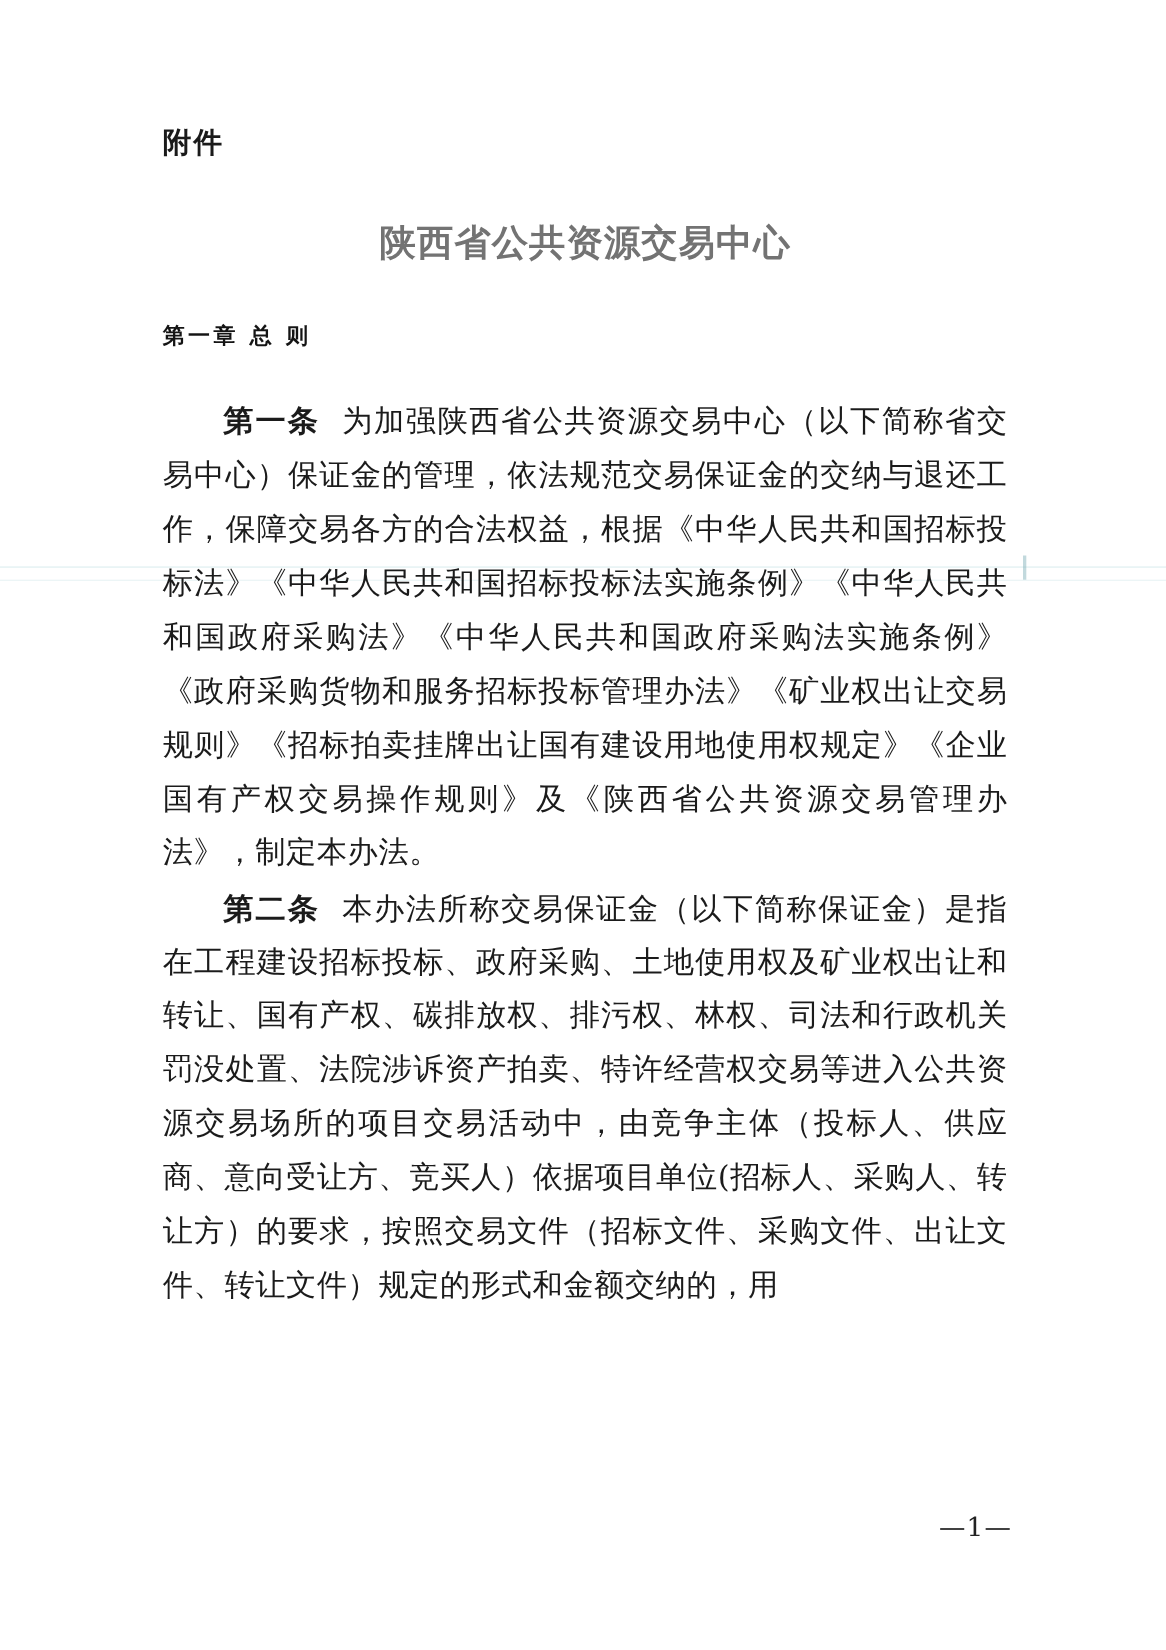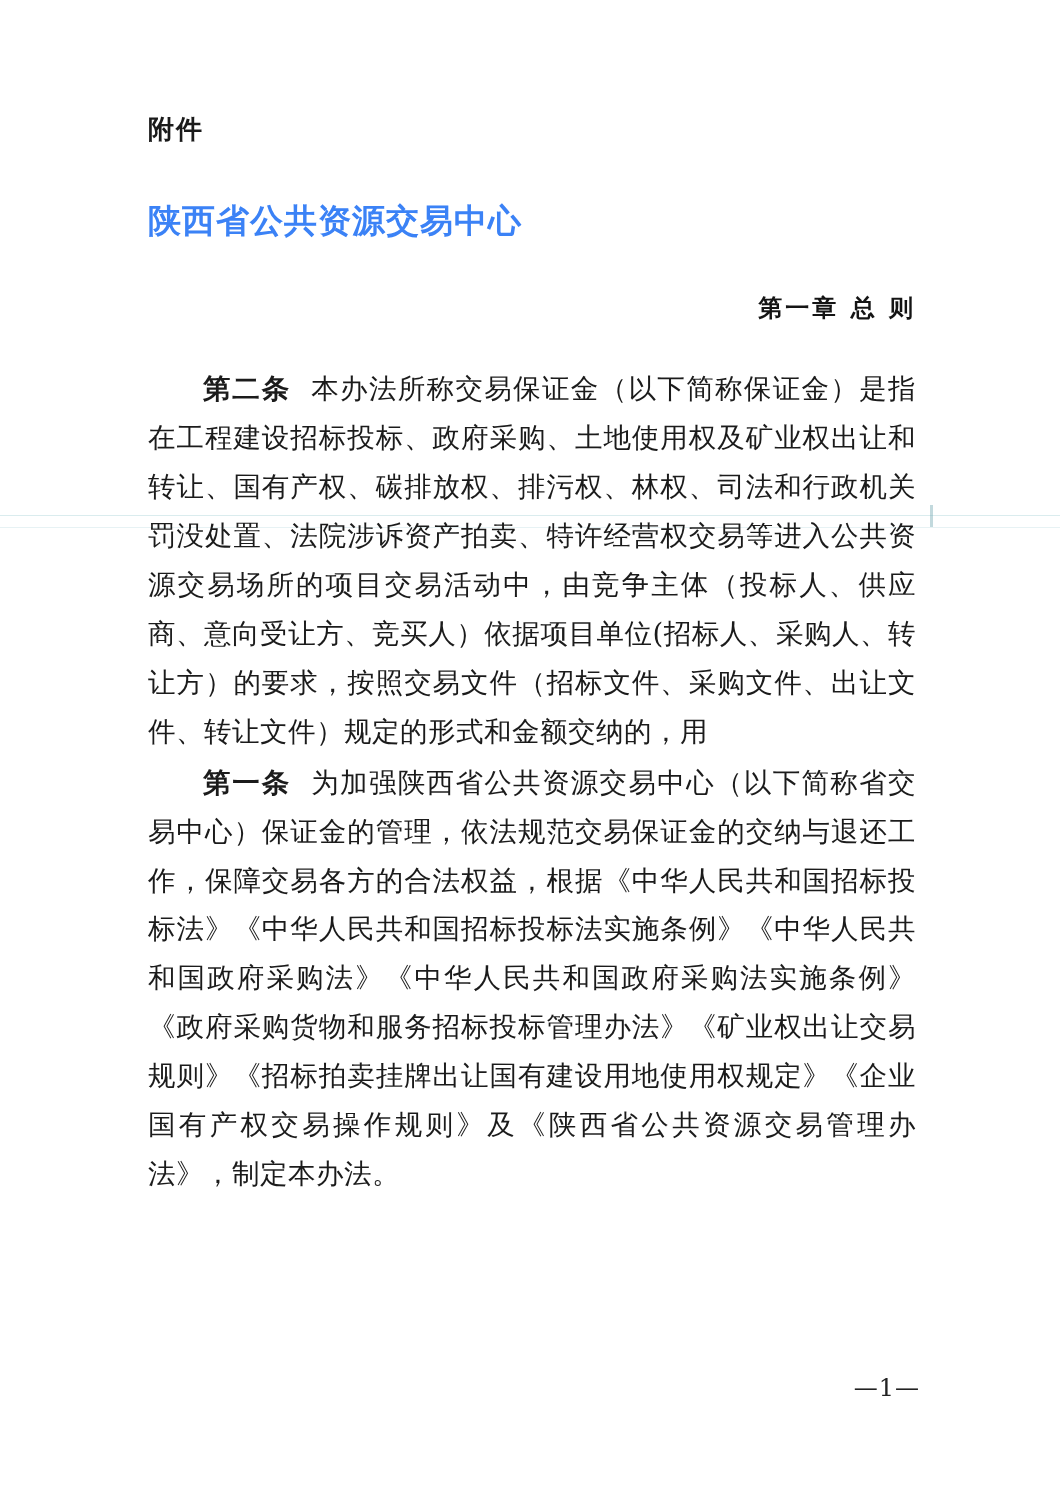--- a/index.html
+++ b/index.html
@@ -42,34 +42,35 @@
   .attachment-label {
     margin-top: 112px;
     font-family: "DejaVu Sans", sans-serif;
     font-weight: bold;
     font-size: 26px;
     letter-spacing: 2px;
     color: #1a1a1a;
   }
   .doc-title {
     margin-top: 48px;
+    text-align: center;
     font-family: "DejaVu Sans", sans-serif;
     font-weight: bold;
     font-size: 33px;
     line-height: 1.55;
     letter-spacing: 1px;
-    color: #3b82f6;
+    color: #737373;
   }
   .doc-title .line { display: block; }
   .chapter-heading {
     margin-top: 46px;
-    text-align: right;
+    text-align: left;
     font-family: "DejaVu Sans", sans-serif;
     font-weight: bold;
-    font-size: 24px;
+    font-size: 20px;
     letter-spacing: 3px;
     color: #141414;
   }
   .body-block {
     margin-top: 40px;
   }
   p.para {
     margin: 0 0 0 0;
     font-size: 27.5px;
     line-height: 1.78;
@@ -112,25 +113,25 @@
 
     <div class="doc-title">
       <span class="line">陕西省公共资源交易中心</span>
     </div>
 
     <div class="chapter-heading">第一章  总    则</div>
 
     <div class="body-block">
 
       <p class="para">
-        <span class="art-no">第二条</span><span>&nbsp;&nbsp;</span><span>本办法所称交易保证金（以下简称保证金）是指在工程建设招标投标、政府采购、土地使用权及矿业权出让和转让、国有产权、碳排放权、排污权、林权、司法和行政机关罚没处置、法院涉诉资产拍卖、特许经营权交易等进入公共资源交易场所的项目交易活动中，由竞争主体（投标人、供应商、意向受让方、竞买人）依据项目单位(招标人、采购人、转让方）的要求，按照交易文件（招标文件、采购文件、出让文件、转让文件）规定的形式和金额交纳的，用</span>
+        <span class="art-no">第一条</span><span>&nbsp;&nbsp;</span><span>为加强陕西省公共资源交易中心（以下简称省交易中心）保证金的管理，依法规范交易保证金的交纳与退还工作，保障交易各方的合法权益，根据《中华人民共和国招标投标法》《中华人民共和国招标投标法实施条例》《中华人民共和国政府采购法》《中华人民共和国政府采购法实施条例》《政府采购货物和服务招标投标管理办法》《矿业权出让交易规则》《招标拍卖挂牌出让国有建设用地使用权规定》《企业国有产权交易操作规则》及《陕西省公共资源交易管理办法》，制定本办法。</span>
       </p>
 
       <p class="para">
-        <span class="art-no">第一条</span><span>&nbsp;&nbsp;</span><span>为加强陕西省公共资源交易中心（以下简称省交易中心）保证金的管理，依法规范交易保证金的交纳与退还工作，保障交易各方的合法权益，根据《中华人民共和国招标投标法》《中华人民共和国招标投标法实施条例》《中华人民共和国政府采购法》《中华人民共和国政府采购法实施条例》《政府采购货物和服务招标投标管理办法》《矿业权出让交易规则》《招标拍卖挂牌出让国有建设用地使用权规定》《企业国有产权交易操作规则》及《陕西省公共资源交易管理办法》，制定本办法。</span>
+        <span class="art-no">第二条</span><span>&nbsp;&nbsp;</span><span>本办法所称交易保证金（以下简称保证金）是指在工程建设招标投标、政府采购、土地使用权及矿业权出让和转让、国有产权、碳排放权、排污权、林权、司法和行政机关罚没处置、法院涉诉资产拍卖、特许经营权交易等进入公共资源交易场所的项目交易活动中，由竞争主体（投标人、供应商、意向受让方、竞买人）依据项目单位(招标人、采购人、转让方）的要求，按照交易文件（招标文件、采购文件、出让文件、转让文件）规定的形式和金额交纳的，用</span>
       </p>
 
     </div>
   </div>
 
   <div class="page-number">—1—</div>
 
 </div>
 
 </body></html>

